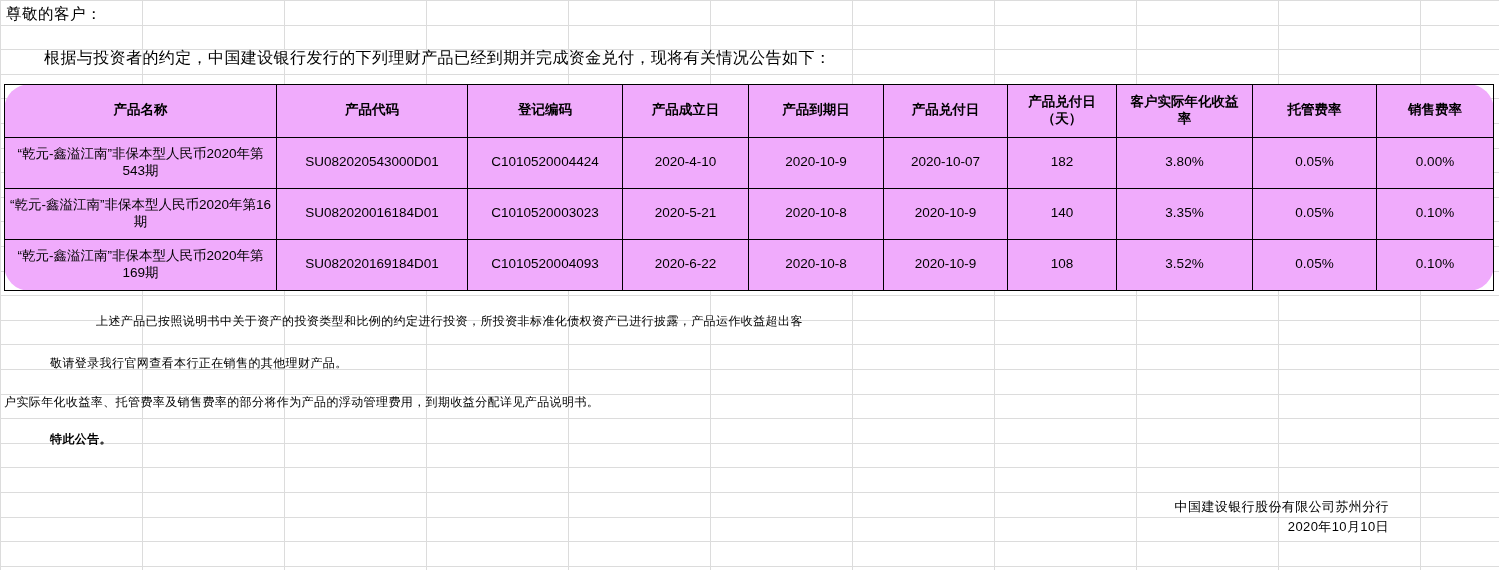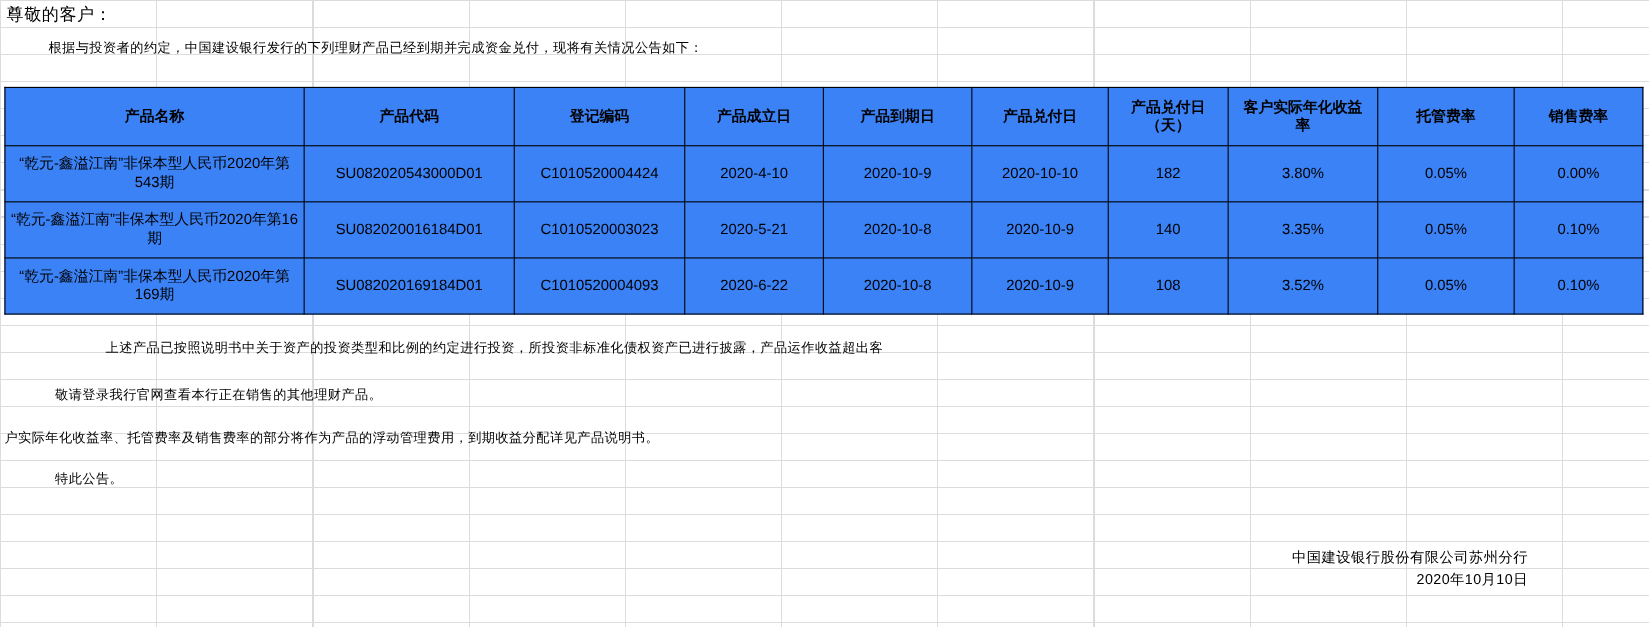--- a/index.html
+++ b/index.html
@@ -38,33 +38,34 @@
   }
 
   .salutation {
     font-size: 15.5px;
     line-height: 1.35;
     padding: 4px 0 0 6px;
     letter-spacing: 0.5px;
   }
 
   .intro {
-    font-size: 12px;
+    font-size: 16px;
     line-height: 1.35;
-    padding: 10px 0 0 44px;
+    padding: 22px 0 0 44px;
     letter-spacing: 0.4px;
     font-family: Liberation Serif, serif;
   }
 
   table.product-table {
     border-collapse: collapse;
     width: 1489px;
-    margin: 28px 0 0 4px;
+    margin: 15px 0 0 4px;
     table-layout: fixed;
-    background: #3b82f6;
+    background: #f0abfc;
+    border-radius: 26px;
   }
   table.product-table th,
   table.product-table td {
     border: 1px solid #000000;
     text-align: center;
     vertical-align: middle;
     font-size: 13.5px;
     padding: 4px 3px;
   }
   table.product-table th {
@@ -105,20 +106,21 @@
     padding: 22px 0 0 96px;
   }
   .para.noindent {
     padding: 22px 0 0 4px;
   }
   .para.indent2 {
     padding: 26px 0 0 50px;
   }
   .para.indent3 {
     padding: 20px 0 0 50px;
+    font-weight: bold;
   }
 
   .signature {
     position: absolute;
     right: 98px;
     bottom: 34px;
     text-align: right;
     font-size: 13px;
     line-height: 1.5;
     letter-spacing: 0.4px;
@@ -170,21 +172,21 @@
         <th>销售费率</th>
       </tr>
     </thead>
     <tbody>
       <tr>
         <td class="name-cell">“乾元-鑫溢江南”非保本型人民币2020年第543期</td>
         <td>SU082020543000D01</td>
         <td>C1010520004424</td>
         <td>2020-4-10</td>
         <td>2020-10-9</td>
-        <td>2020-10-10</td>
+        <td>2020-10-07</td>
         <td>182</td>
         <td>3.80%</td>
         <td>0.05%</td>
         <td>0.00%</td>
       </tr>
       <tr>
         <td class="name-cell">“乾元-鑫溢江南”非保本型人民币2020年第16期</td>
         <td>SU082020016184D01</td>
         <td>C1010520003023</td>
         <td>2020-5-21</td>

